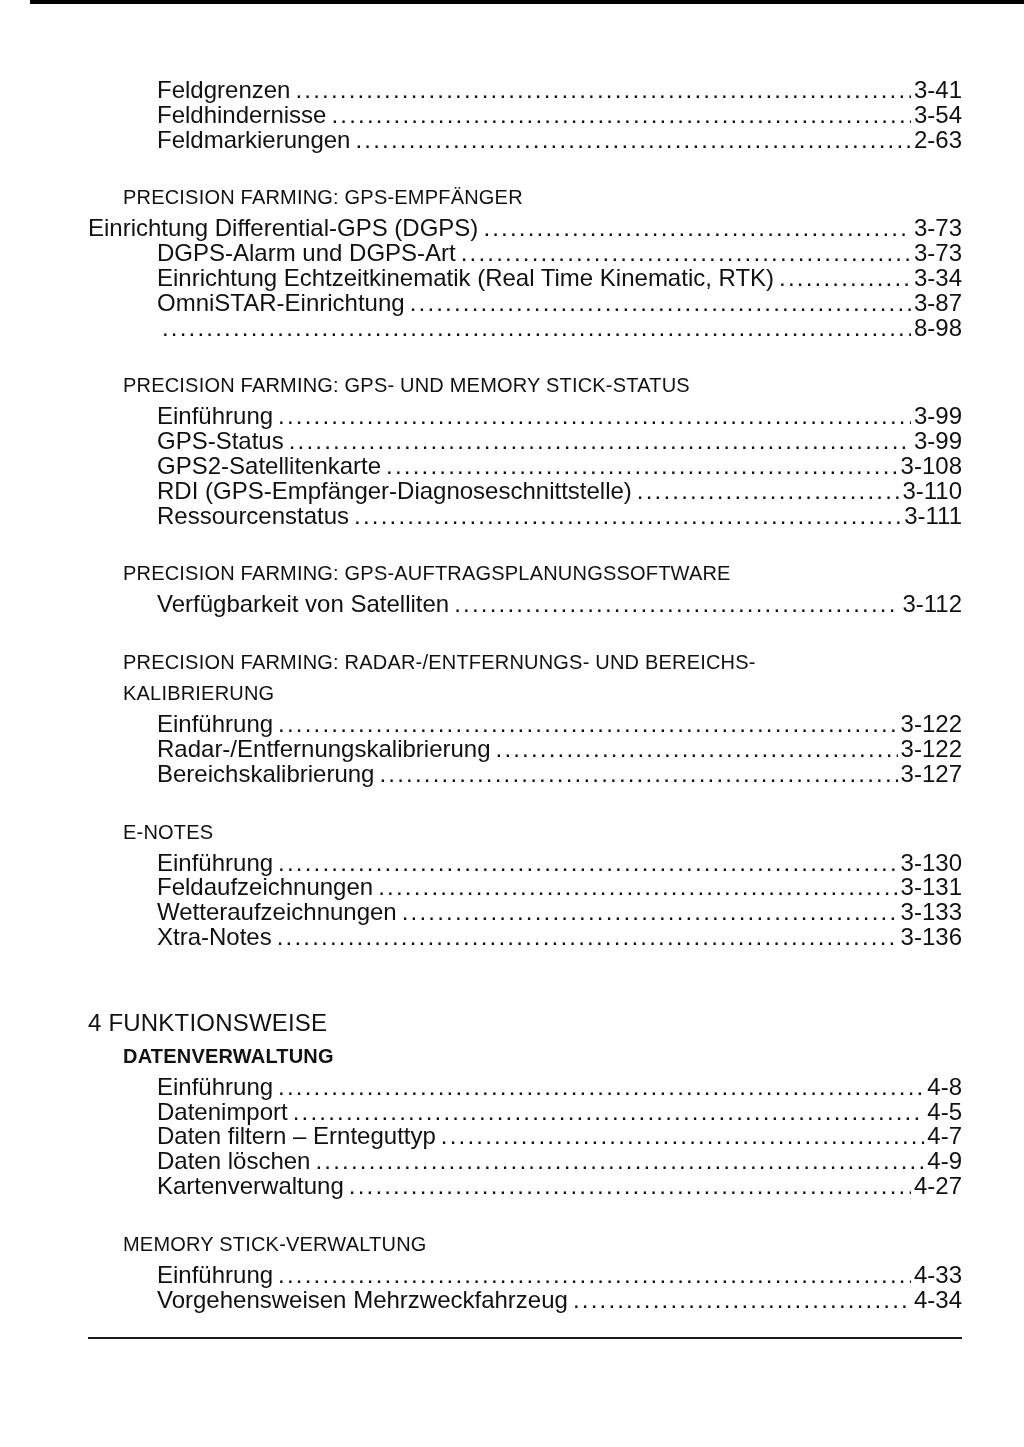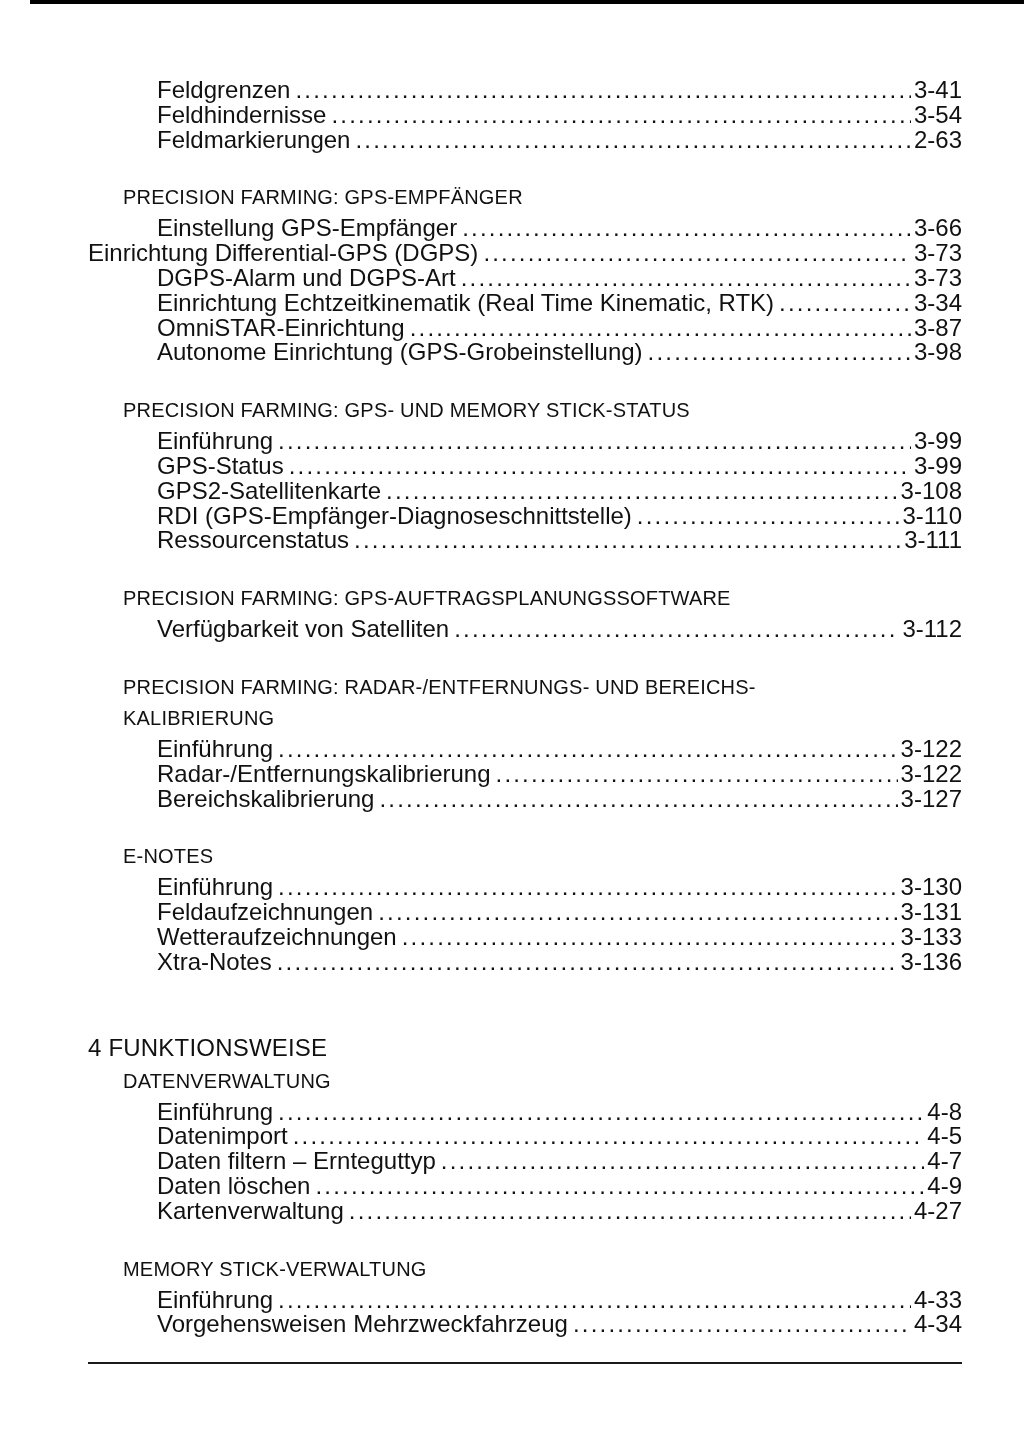--- a/index.html
+++ b/index.html
@@ -64,21 +64,21 @@
     white-space: pre-line;
     letter-spacing: 0.2px;
   }
   
   .toc-chapter {
     font-size: 24px;
     line-height: 31px;
     margin: 57px 0 3px 0;
     letter-spacing: 0.2px;
   }
-  .toc-chapter + .toc-section { margin-top: 3px; }
+  .toc-chapter + .toc-section { margin-top: 3px; font-weight: bold; }
   
   .bottom-rule {
     margin-top: 25px;
     border: none;
     border-top: 2px solid #1a1a1a;
     height: 0;
     width: 100%;
   }
 </style>
 </head>
@@ -97,25 +97,20 @@
         <span class="toc-title">Feldhindernisse</span>
         <span class="leader"></span>
         <span class="toc-page">3-54</span>
       </div>
       <div class="toc-row level-2">
         <span class="toc-title">Feldmarkierungen</span>
         <span class="leader"></span>
         <span class="toc-page">2-63</span>
       </div>
       <div class="toc-section">PRECISION FARMING: GPS-EMPFÄNGER</div>
-      <div class="toc-row level-2">
-        <span class="toc-title">Einstellung GPS-Empfänger</span>
-        <span class="leader"></span>
-        <span class="toc-page">3-66</span>
-      </div>
       <div class="toc-row level-1">
         <span class="toc-title">Einrichtung Differential-GPS (DGPS)</span>
         <span class="leader"></span>
         <span class="toc-page">3-73</span>
       </div>
       <div class="toc-row level-2">
         <span class="toc-title">DGPS-Alarm und DGPS-Art</span>
         <span class="leader"></span>
         <span class="toc-page">3-73</span>
       </div>
@@ -123,23 +118,22 @@
         <span class="toc-title">Einrichtung Echtzeitkinematik (Real Time Kinematic, RTK)</span>
         <span class="leader"></span>
         <span class="toc-page">3-34</span>
       </div>
       <div class="toc-row level-2">
         <span class="toc-title">OmniSTAR-Einrichtung</span>
         <span class="leader"></span>
         <span class="toc-page">3-87</span>
       </div>
       <div class="toc-row level-2">
-        <span class="toc-title">Autonome Einrichtung (GPS-Grobeinstellung)</span>
-        <span class="leader"></span>
-        <span class="toc-page">3-98</span>
+        <span class="leader"></span>
+        <span class="toc-page">8-98</span>
       </div>
       <div class="toc-section">PRECISION FARMING: GPS- UND MEMORY STICK-STATUS</div>
       <div class="toc-row level-2">
         <span class="toc-title">Einführung</span>
         <span class="leader"></span>
         <span class="toc-page">3-99</span>
       </div>
       <div class="toc-row level-2">
         <span class="toc-title">GPS-Status</span>
         <span class="leader"></span>

